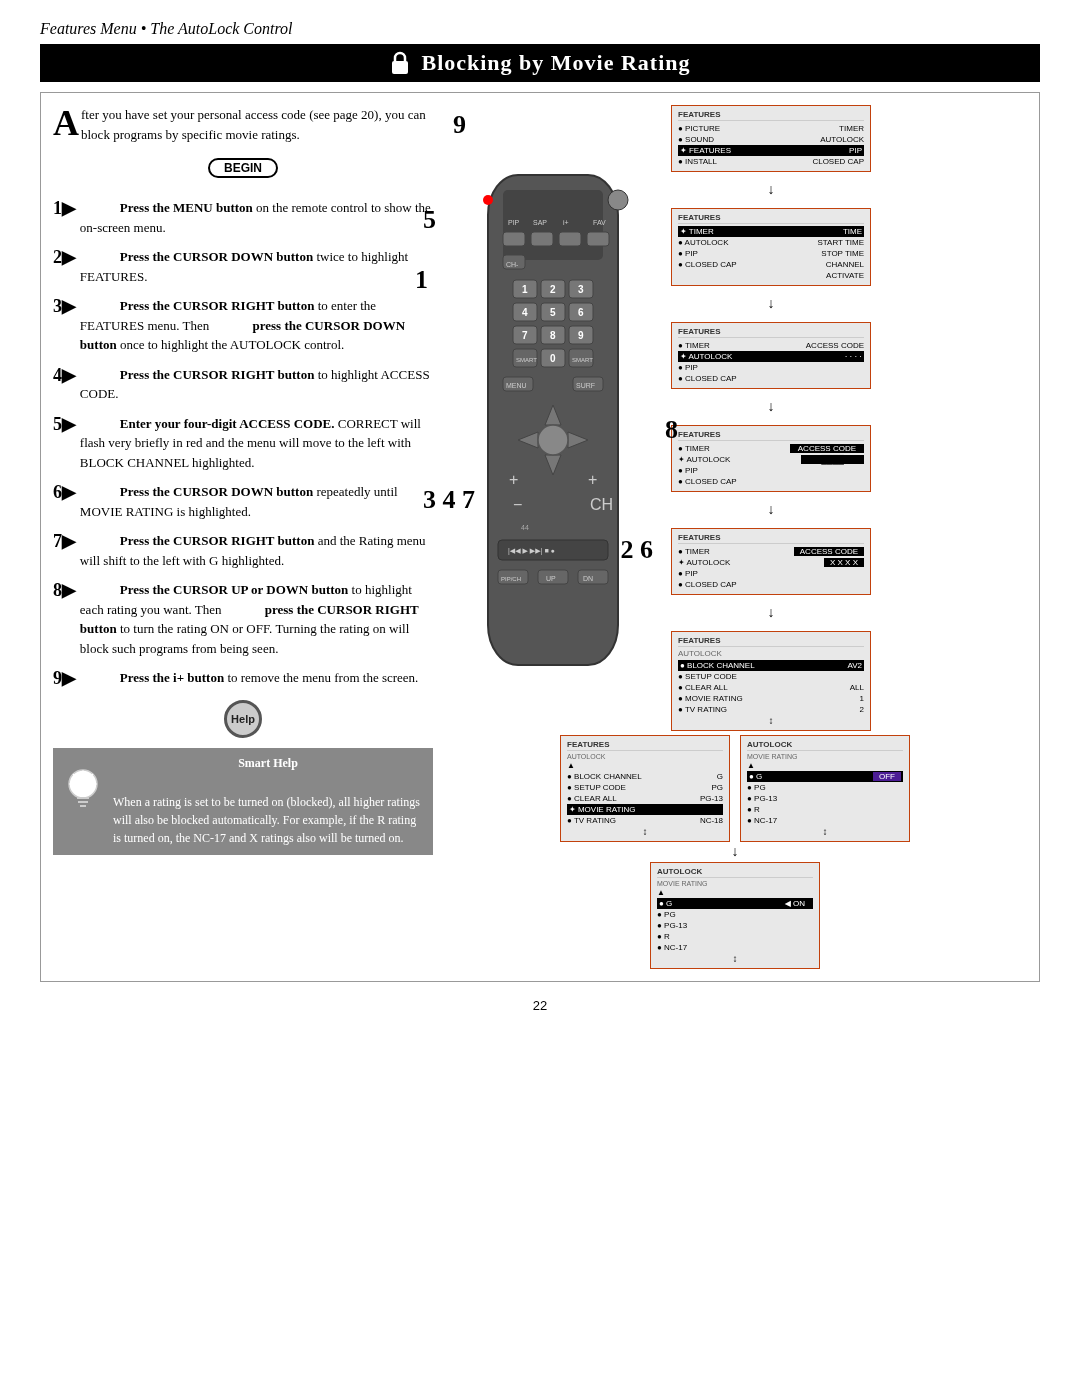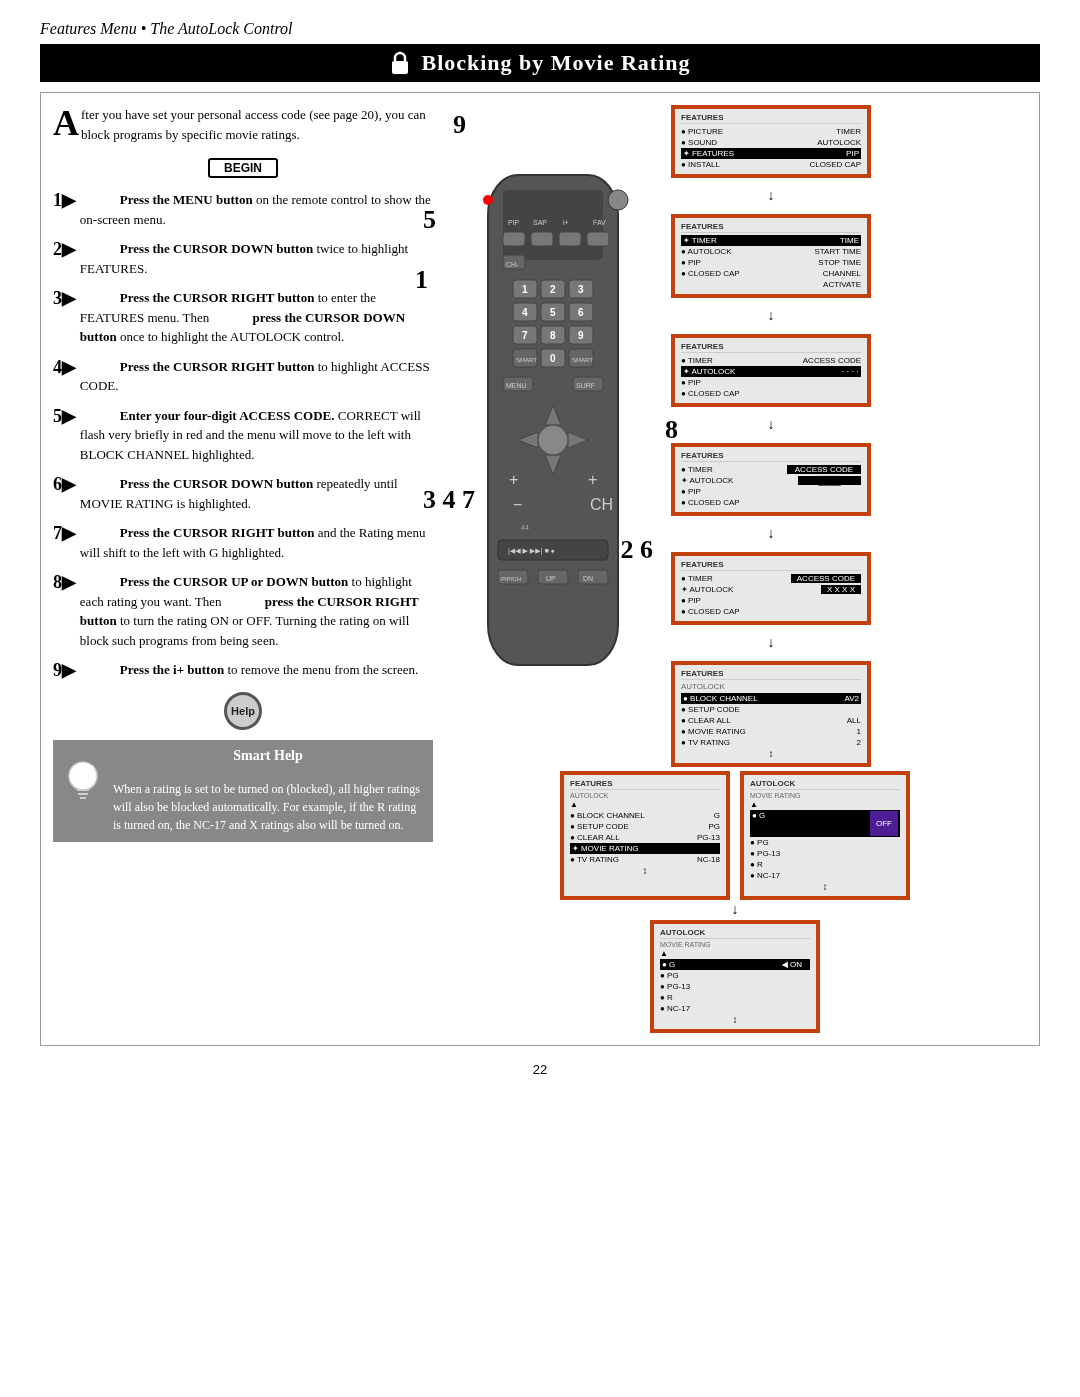--- a/index.html
+++ b/index.html
@@ -68,25 +68,25 @@
       font-weight: bold;
       float: left;
       line-height: 1;
       margin-right: 2px;
       font-family: Times New Roman, serif;
     }
 
     .begin-badge {
       display: inline-block;
       border: 2px solid #000;
-      border-radius: 3px;
+      border-radius: 10px;
       padding: 1px 14px;
       font-size: 12px;
       font-weight: bold;
-      margin-bottom: 2px;
+      margin-bottom: 10px;
       font-family: Arial, sans-serif;
     }
 
     .step {
       margin-bottom: 10px;
       display: flex;
       align-items: flex-start;
       gap: 4px;
     }
     .step-number {
@@ -127,26 +127,26 @@
     }
 
     .smart-help-box {
       background: #888;
       padding: 8px 10px;
       display: flex;
       gap: 10px;
       align-items: flex-start;
     }
     .smart-help-title {
-      font-size: 14px;
+      font-size: 12px;
       font-weight: bold;
       font-family: Times New Roman, serif;
       color: #fff;
       text-align: center;
-      margin-bottom: 16px;
+      margin-bottom: 22px;
     }
     .smart-help-text {
       font-size: 12px;
       color: #fff;
       line-height: 1.5;
     }
     .bulb-icon {
       width: 40px;
       height: 50px;
       flex-shrink: 0;
@@ -156,21 +156,21 @@
     .right-column {
       flex: 1;
       display: flex;
       flex-direction: column;
       align-items: center;
       position: relative;
     }
 
     .screen-box {
       background: #f5f5f5;
-      border: 4px solid #c2410c;
+      border: 1px solid #c2410c;
       padding: 4px 6px;
       font-size: 9px;
       font-family: Arial, sans-serif;
     }
     .screen-box-title {
       font-size: 8px;
       font-weight: bold;
       border-bottom: 1px solid #ccc;
       margin-bottom: 2px;
       padding-bottom: 1px;
@@ -590,21 +590,21 @@
         </div>
 
         <div class="screen-box" style="background:#e8e8e8; width:170px;">
           <div class="screen-box-title">AUTOLOCK</div>
           <div style="font-size:7px; color:#666;">MOVIE RATING</div>
           <div class="screen-row">
               <span>▲</span>
             </div>
           <div class="screen-row highlighted">
             <span>● G</span>
-            <span style="background:#4c1d95; color:#fff; padding:8px 6px; margin-left:8px;">OFF</span>
+            <span style="background:#4c1d95; color:#fff; padding:0 6px; margin-left:8px;">OFF</span>
           </div>
           <div class="screen-row">
               <span>● PG</span>
             </div>
           <div class="screen-row">
               <span>● PG-13</span>
             </div>
           <div class="screen-row">
               <span>● R</span>
             </div>

